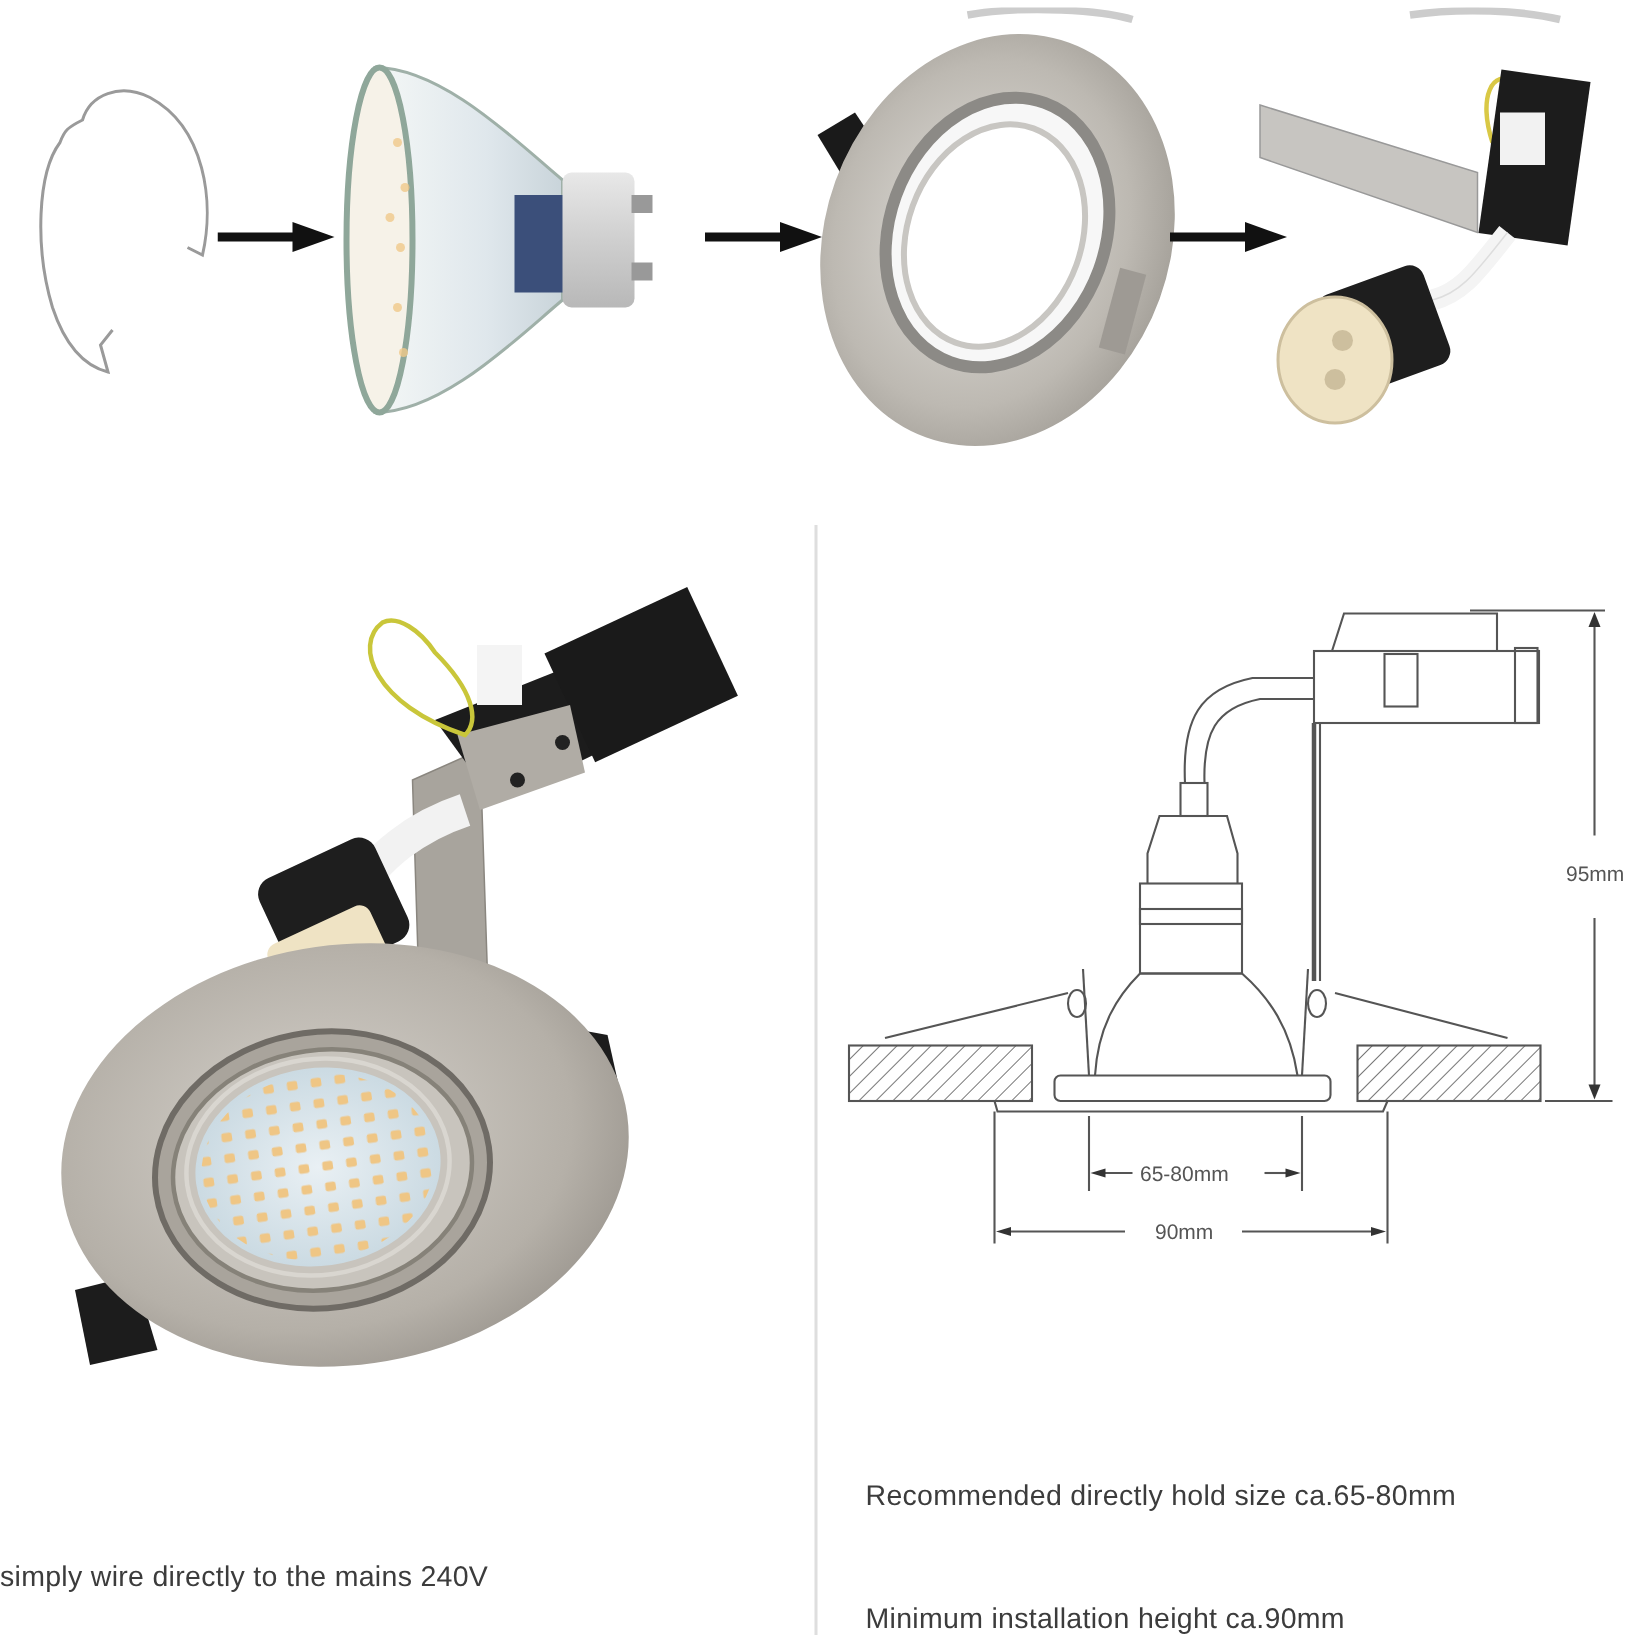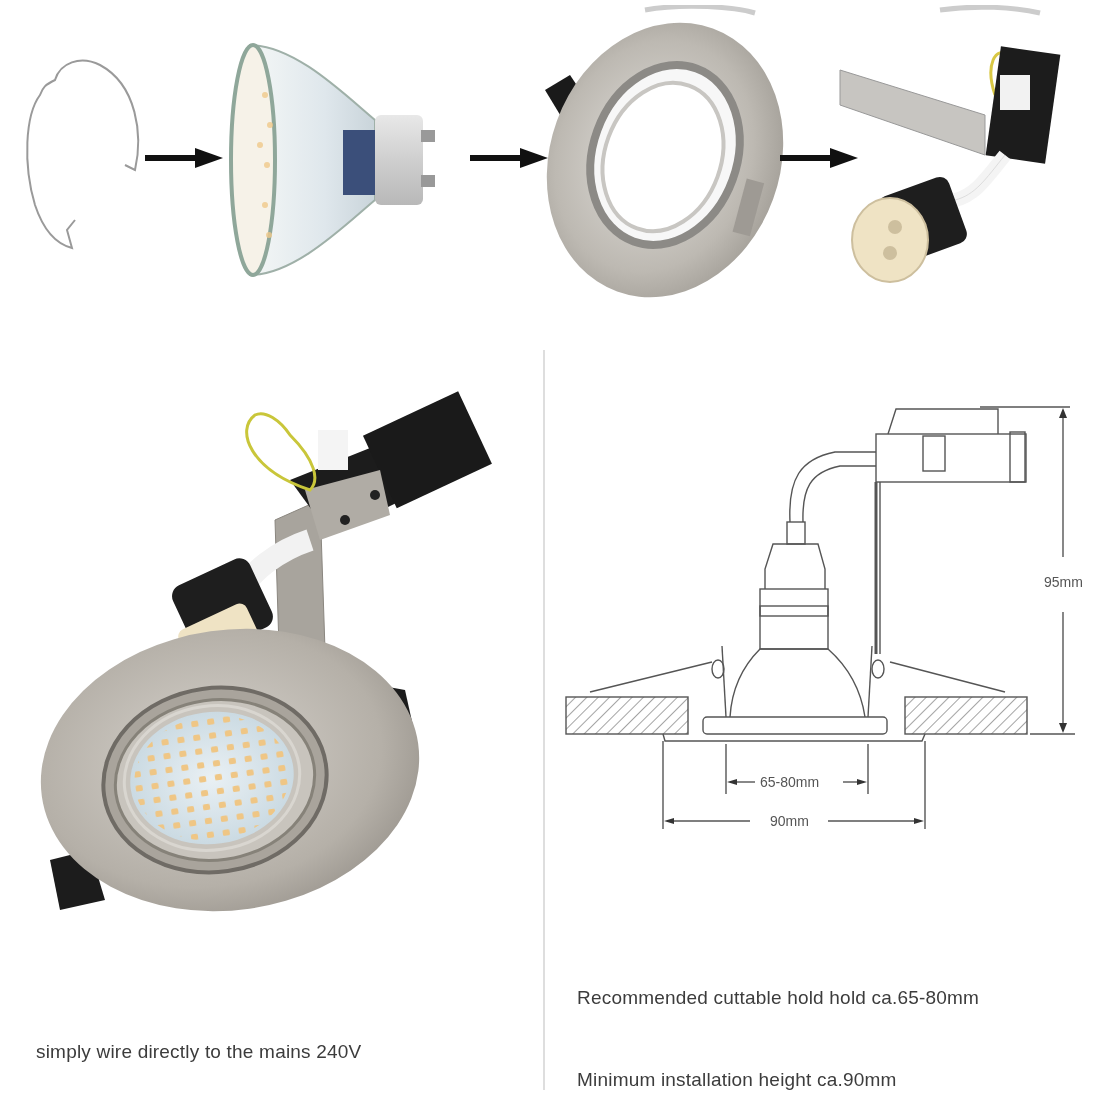--- a/index.html
+++ b/index.html
@@ -127,21 +127,21 @@
     <polygon points="30,480 70,470 85,520 40,530" fill="#1c1c1c"></polygon>
 
     <ellipse cx="210" cy="390" rx="190" ry="140" fill="url(#metal2)" transform="rotate(-8 210 390)"></ellipse>
     <ellipse cx="195" cy="400" rx="112" ry="92" fill="#a9a49c" stroke="#6f6b65" stroke-width="4" transform="rotate(-8 195 400)"></ellipse>
     <ellipse cx="195" cy="400" rx="100" ry="80" fill="#c8c4bd" stroke="#868279" stroke-width="3" transform="rotate(-8 195 400)"></ellipse>
     <ellipse cx="192" cy="398" rx="82" ry="66" fill="url(#ledface)" transform="rotate(-8 192 398)"></ellipse>
     <ellipse cx="192" cy="398" rx="78" ry="62" fill="url(#leds)" transform="rotate(-8 192 398)"></ellipse>
     <ellipse cx="192" cy="398" rx="88" ry="72" fill="none" stroke="#d9d6d0" stroke-width="3" transform="rotate(-8 192 398)"></ellipse>
   </svg>
 
-  <div class="caption" style="left:0;top:693px;margin-left:36px;">simply wire directly to the mains 240V</div>
+  <div class="caption" style="left:0;top:693px;">simply wire directly to the mains 240V</div>
 </div>
 
 <div class="divider"></div>
 
 <div class="abs" style="left:560px;top:324px;width:540px;height:760px;">
   <svg class="abs" style="left:0;top:60px;" width="540" height="470" viewBox="0 0 540 470">
     <defs>
       <pattern id="hatch" width="8" height="8" patternUnits="userSpaceOnUse" patternTransform="rotate(45)">
         <line x1="0" y1="0" x2="0" y2="8" stroke="#666" stroke-width="1.2"></line>
       </pattern>
@@ -197,15 +197,15 @@
       <polygon points="167,398 177,395 177,401"></polygon>
       <polygon points="307,398 297,395 297,401"></polygon>
       <polygon points="104,437 114,434 114,440"></polygon>
       <polygon points="364,437 354,434 354,440"></polygon>
     </g>
     <text x="484" y="203" font-size="14" fill="#555">95mm</text>
     <text x="200" y="403" font-size="14" fill="#555">65-80mm</text>
     <text x="210" y="442" font-size="14" fill="#555">90mm</text>
   </svg>
 
-  <div class="caption" style="left:17px;top:655px;">Recommended cuttable hold hold ca.65-80mm</div>
+  <div class="caption" style="left:17px;top:655px;">Recommended directly hold size ca.65-80mm</div>
   <div class="caption" style="left:17px;top:693px;margin-top:44px;">Minimum installation height ca.90mm</div>
 </div>
 
 </body></html>

